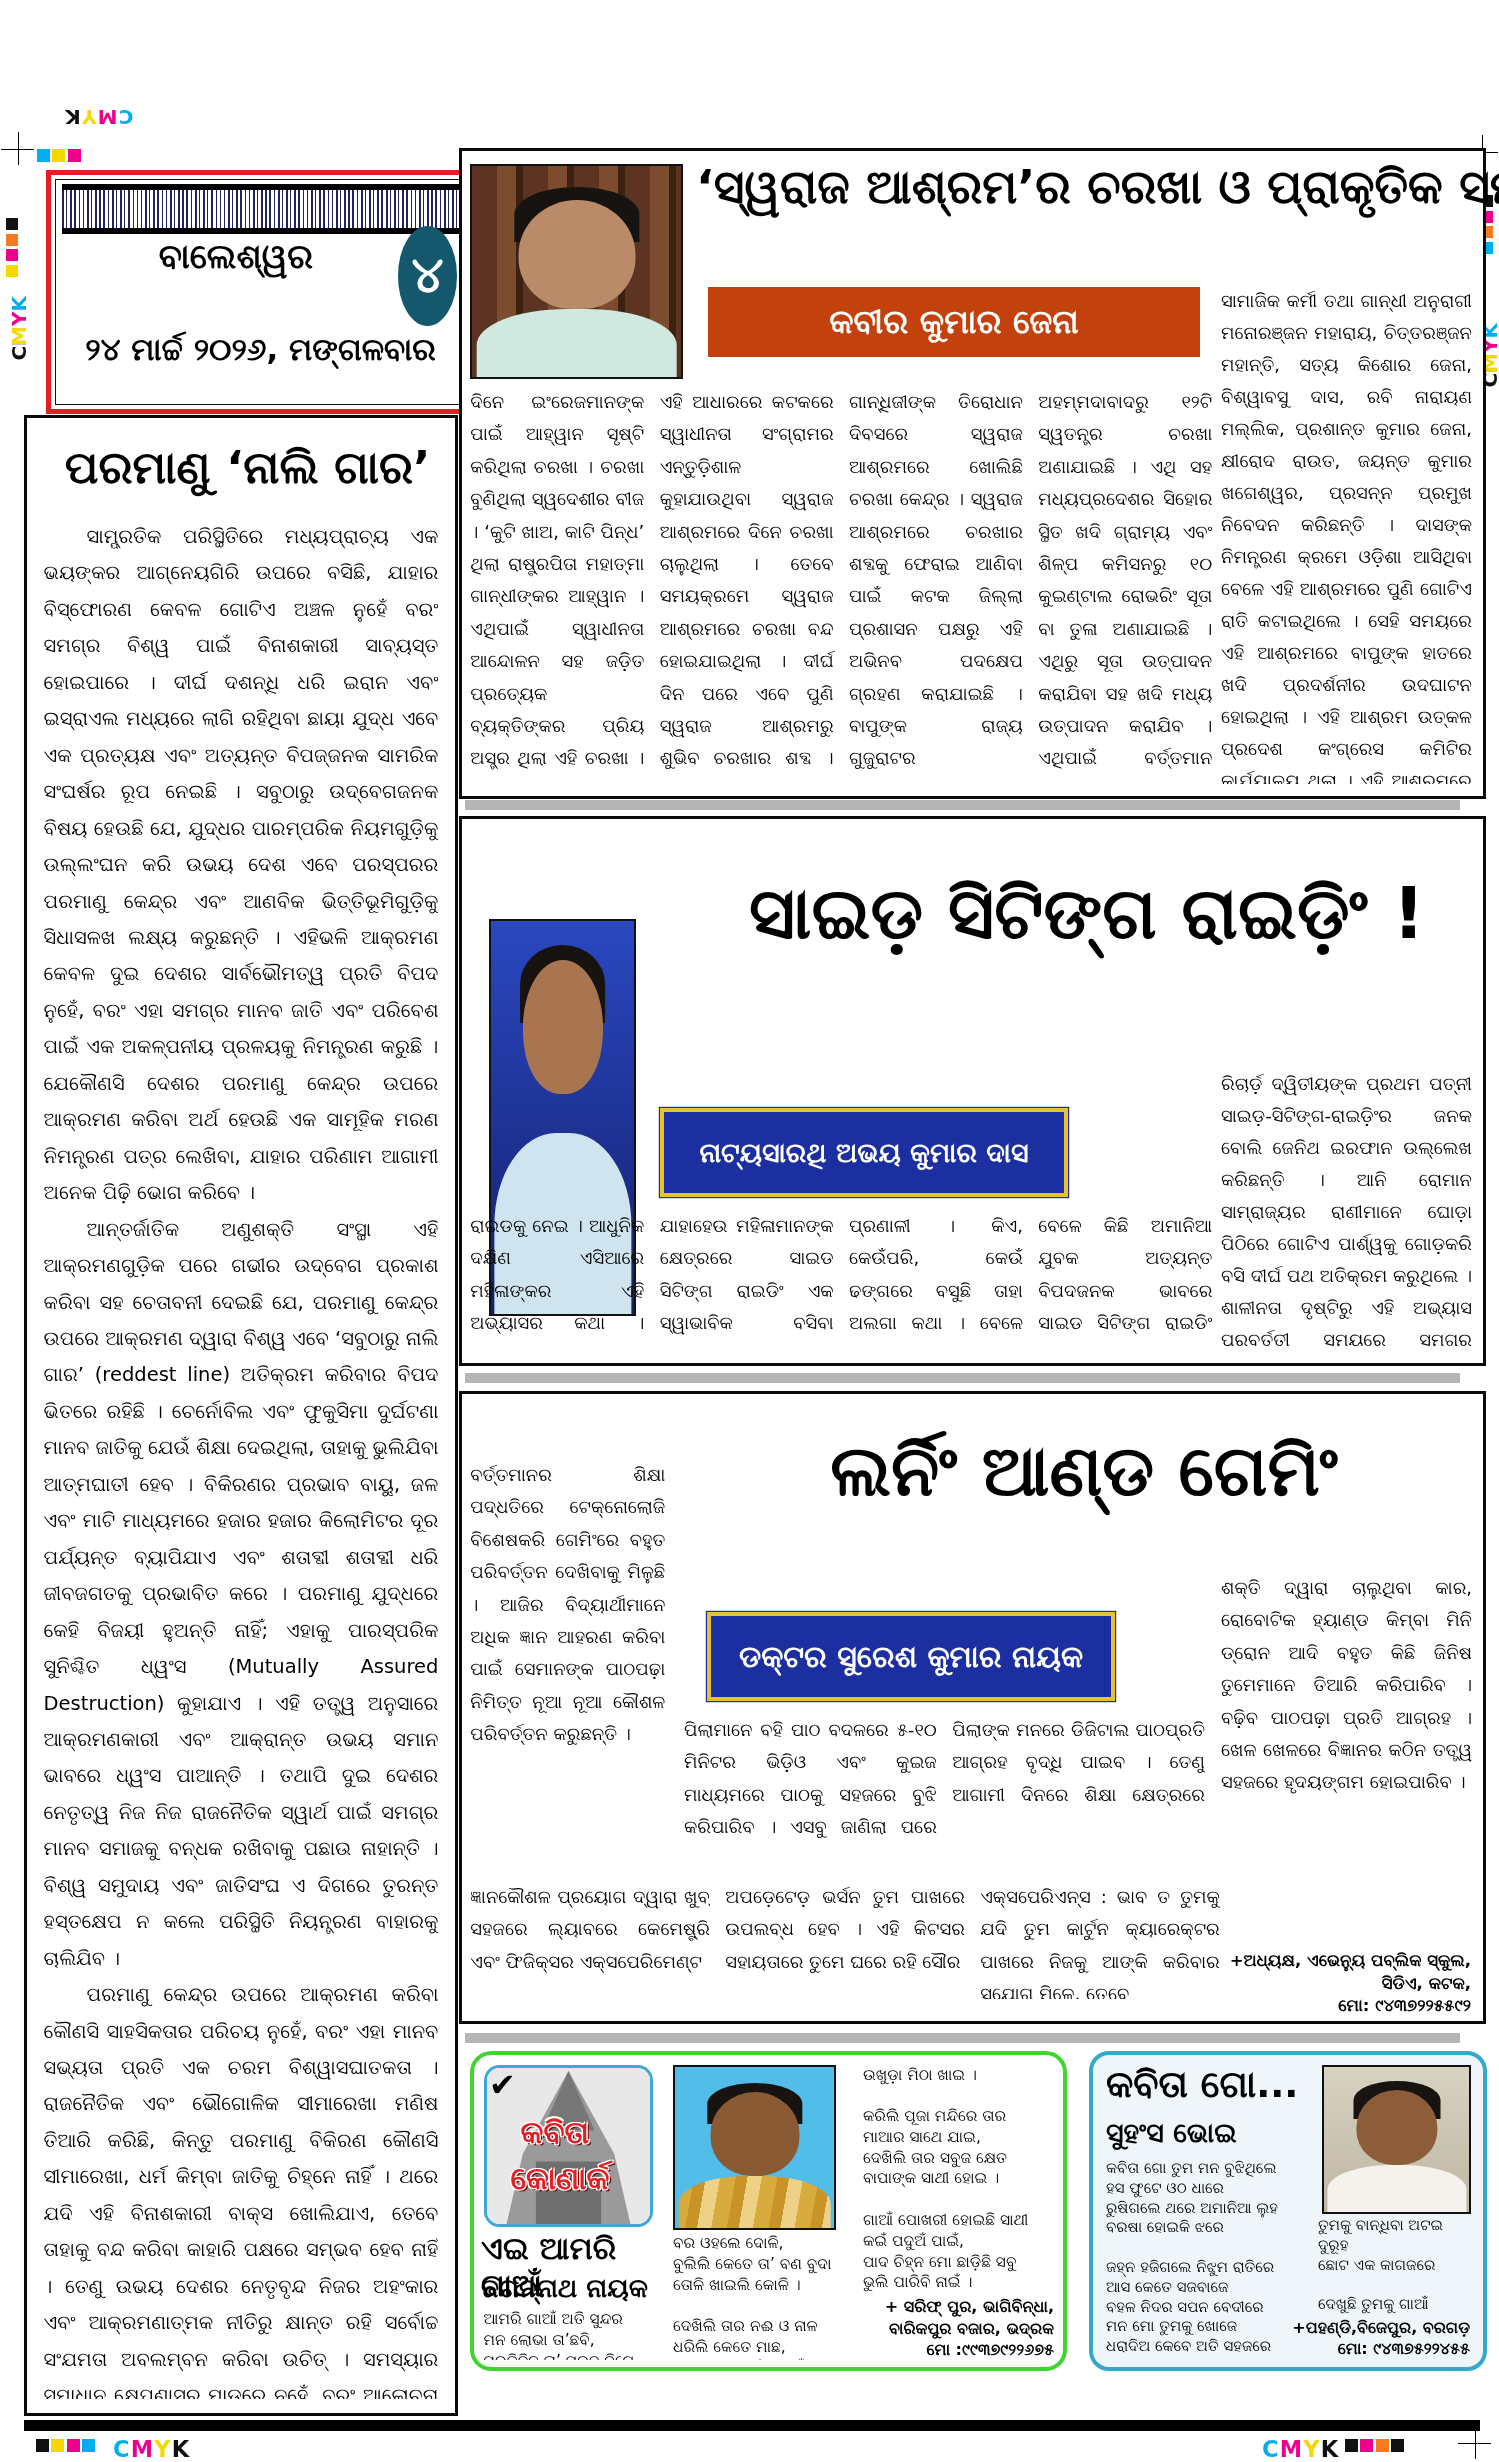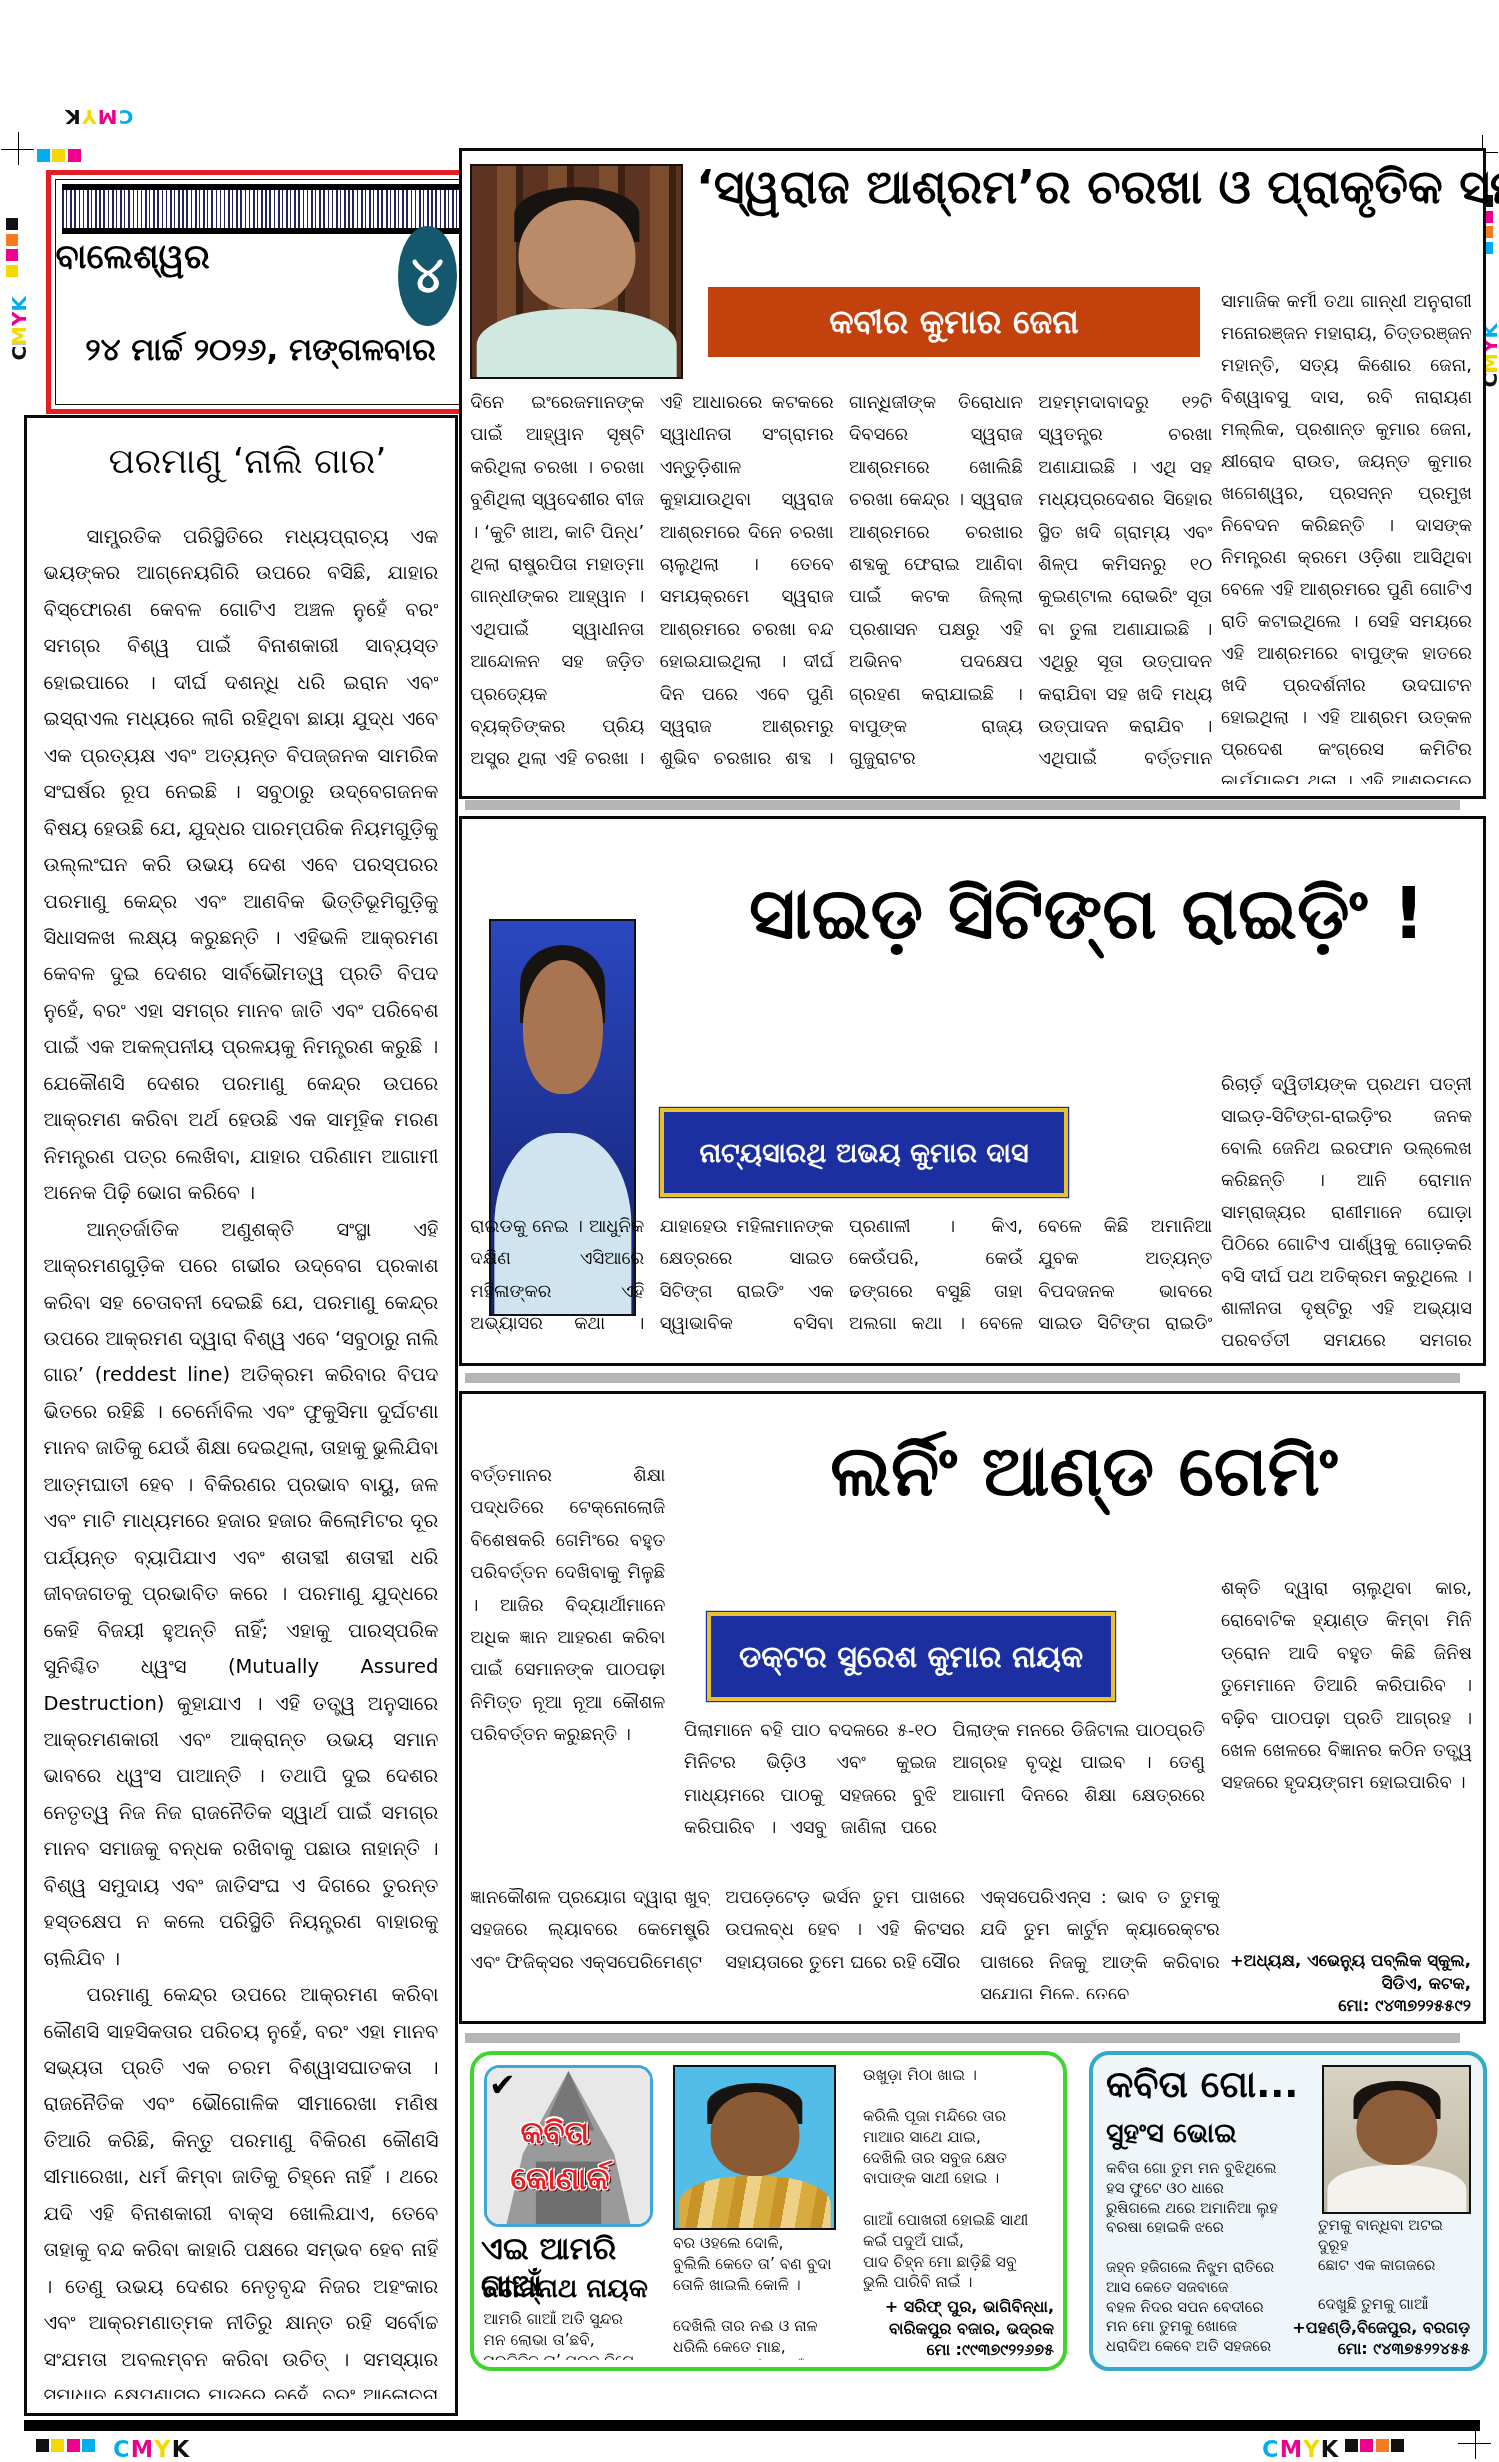--- a/index.html
+++ b/index.html
@@ -18,21 +18,21 @@
   .crosshair{width:33px;height:33px;position:absolute;}
   .crosshair:before,.crosshair:after{content:"";position:absolute;background:#000;}
   .crosshair:before{left:50%;top:0;width:1.8px;height:100%;}
   .crosshair:after{top:50%;left:0;height:1.8px;width:100%;}
   
   .ed-box{left:46px;top:170px;width:419px;height:234px;border:5.3px solid #e31e24;background:#fff;}
   .ed-inner{position:absolute;left:3.6px;top:3.6px;right:3.6px;bottom:3.6px;border:1.8px solid #111;}
   .barcode{position:absolute;left:6px;right:6px;top:4.7px;height:38px;
     border-top:6.5px solid #000;border-bottom:6.5px solid #000;
     background:repeating-linear-gradient(90deg,#23235e 0 1.8px,#fff 1.8px 4.1px,#23235e 4.1px 5.3px,#fff 5.3px 8.3px);}
-  .ed-name{position:absolute;left:0;right:65px;top:56px;font-size:34px;font-weight:bold;}
+  .ed-name{position:absolute;left:16px;right:65px;top:56px;text-align:center;font-size:34px;font-weight:bold;}
   .ed-date{position:absolute;left:0;right:0;top:151px;text-align:center;font-size:31px;font-weight:bold;}
   .pg-ellipse{position:absolute;right:8.3px;top:46px;width:59px;height:100px;border-radius:50%;
     background:#15586e;color:#fff;display:flex;align-items:center;justify-content:center;
     font-size:50px;font-weight:bold;}
   .masthead-bar{left:474px;top:170px;width:979px;height:118px;background:#8b7e76;}
   .masthead-logo{position:absolute;right:1.2px;top:2.4px;width:232px;height:113px;background:#fff;
     display:flex;align-items:center;justify-content:center;}
   .masthead-logo span{font-size:44px;font-weight:900;transform:skewX(-8deg) scaleY(1.15);
     text-shadow:1.8px 1.8px 0 #fff,-1.8px -1.8px 0 #fff,1.8px -1.8px 0 #fff,-1.8px 1.8px 0 #fff,3px 3px 0 #000;}
   
@@ -114,21 +114,21 @@
     </div>
   </div>
 
   <div class="abs masthead-bar">
     <div class="masthead-logo">
       <span>ଧ୍ୱନି ପ୍ରତିଧ୍ୱନି</span>
     </div>
   </div>
 
   <div class="abs art-box" style="left:24px;top:415px;width:428px;height:1995px;">
-    <div class="abs" style="left:0;right:0;top:22.5px;text-align:center;font-size:35px;font-weight:400;padding-left:13px;">ପରମାଣୁ ‘ନାଲି ଗାର’</div>
+    <div class="abs" style="left:0;right:0;top:22.5px;text-align:center;font-size:45px;font-weight:700;padding-left:13px;">ପରମାଣୁ ‘ନାଲି ଗାର’</div>
     <div class="abs jtext" style="left:16.6px;right:16.6px;top:101px;bottom:14.2px;font-size:19.5px;line-height:1.87;">
       <p style="margin:0;text-indent:43px;">ସାମ୍ପ୍ରତିକ ପରିସ୍ଥିତିରେ ମଧ୍ୟପ୍ରାଚ୍ୟ ଏକ ଭୟଙ୍କର ଆଗ୍ନେୟଗିରି ଉପରେ ବସିଛି, ଯାହାର ବିସ୍ଫୋରଣ କେବଳ ଗୋଟିଏ ଅଞ୍ଚଳ ନୁହେଁ ବରଂ ସମଗ୍ର ବିଶ୍ୱ ପାଇଁ ବିନାଶକାରୀ ସାବ୍ୟସ୍ତ ହୋଇପାରେ । ଦୀର୍ଘ ଦଶନ୍ଧି ଧରି ଇରାନ ଏବଂ ଇସ୍ରାଏଲ ମଧ୍ୟରେ ଲାଗି ରହିଥିବା ଛାୟା ଯୁଦ୍ଧ ଏବେ ଏକ ପ୍ରତ୍ୟକ୍ଷ ଏବଂ ଅତ୍ୟନ୍ତ ବିପଜ୍ଜନକ ସାମରିକ ସଂଘର୍ଷର ରୂପ ନେଇଛି । ସବୁଠାରୁ ଉଦ୍‌ବେଗଜନକ ବିଷୟ ହେଉଛି ଯେ, ଯୁଦ୍ଧର ପାରମ୍ପରିକ ନିୟମଗୁଡ଼ିକୁ ଉଲ୍ଲଂଘନ କରି ଉଭୟ ଦେଶ ଏବେ ପରସ୍ପରର ପରମାଣୁ କେନ୍ଦ୍ର ଏବଂ ଆଣବିକ ଭିତ୍ତିଭୂମିଗୁଡ଼ିକୁ ସିଧାସଳଖ ଲକ୍ଷ୍ୟ କରୁଛନ୍ତି । ଏହିଭଳି ଆକ୍ରମଣ କେବଳ ଦୁଇ ଦେଶର ସାର୍ବଭୌମତ୍ୱ ପ୍ରତି ବିପଦ ନୁହେଁ, ବରଂ ଏହା ସମଗ୍ର ମାନବ ଜାତି ଏବଂ ପରିବେଶ ପାଇଁ ଏକ ଅକଳ୍ପନୀୟ ପ୍ରଳୟକୁ ନିମନ୍ତ୍ରଣ କରୁଛି । ଯେକୌଣସି ଦେଶର ପରମାଣୁ କେନ୍ଦ୍ର ଉପରେ ଆକ୍ରମଣ କରିବା ଅର୍ଥ ହେଉଛି ଏକ ସାମୂହିକ ମରଣ ନିମନ୍ତ୍ରଣ ପତ୍ର ଲେଖିବା, ଯାହାର ପରିଣାମ ଆଗାମୀ ଅନେକ ପିଢ଼ି ଭୋଗ କରିବେ ।</p>
       <p style="margin:0;text-indent:43px;">ଆନ୍ତର୍ଜାତିକ ଅଣୁଶକ୍ତି ସଂସ୍ଥା ଏହି ଆକ୍ରମଣଗୁଡ଼ିକ ପରେ ଗଭୀର ଉଦ୍‌ବେଗ ପ୍ରକାଶ କରିବା ସହ ଚେତାବନୀ ଦେଇଛି ଯେ, ପରମାଣୁ କେନ୍ଦ୍ର ଉପରେ ଆକ୍ରମଣ ଦ୍ୱାରା ବିଶ୍ୱ ଏବେ ‘ସବୁଠାରୁ ନାଲି ଗାର’ (reddest line) ଅତିକ୍ରମ କରିବାର ବିପଦ ଭିତରେ ରହିଛି । ଚେର୍ନୋବିଲ ଏବଂ ଫୁକୁସିମା ଦୁର୍ଘଟଣା ମାନବ ଜାତିକୁ ଯେଉଁ ଶିକ୍ଷା ଦେଇଥିଲା, ତାହାକୁ ଭୁଲିଯିବା ଆତ୍ମଘାତୀ ହେବ । ବିକିରଣର ପ୍ରଭାବ ବାୟୁ, ଜଳ ଏବଂ ମାଟି ମାଧ୍ୟମରେ ହଜାର ହଜାର କିଲୋମିଟର ଦୂର ପର୍ଯ୍ୟନ୍ତ ବ୍ୟାପିଯାଏ ଏବଂ ଶତାବ୍ଦୀ ଶତାବ୍ଦୀ ଧରି ଜୀବଜଗତକୁ ପ୍ରଭାବିତ କରେ । ପରମାଣୁ ଯୁଦ୍ଧରେ କେହି ବିଜୟୀ ହୁଅନ୍ତି ନାହିଁ; ଏହାକୁ ପାରସ୍ପରିକ ସୁନିଶ୍ଚିତ ଧ୍ୱଂସ (Mutually Assured Destruction) କୁହାଯାଏ । ଏହି ତତ୍ତ୍ୱ ଅନୁସାରେ ଆକ୍ରମଣକାରୀ ଏବଂ ଆକ୍ରାନ୍ତ ଉଭୟ ସମାନ ଭାବରେ ଧ୍ୱଂସ ପାଆନ୍ତି । ତଥାପି ଦୁଇ ଦେଶର ନେତୃତ୍ୱ ନିଜ ନିଜ ରାଜନୈତିକ ସ୍ୱାର୍ଥ ପାଇଁ ସମଗ୍ର ମାନବ ସମାଜକୁ ବନ୍ଧକ ରଖିବାକୁ ପଛାଉ ନାହାନ୍ତି । ବିଶ୍ୱ ସମୁଦାୟ ଏବଂ ଜାତିସଂଘ ଏ ଦିଗରେ ତୁରନ୍ତ ହସ୍ତକ୍ଷେପ ନ କଲେ ପରିସ୍ଥିତି ନିୟନ୍ତ୍ରଣ ବାହାରକୁ ଚାଲିଯିବ ।</p>
       <p style="margin:0;text-indent:43px;">ପରମାଣୁ କେନ୍ଦ୍ର ଉପରେ ଆକ୍ରମଣ କରିବା କୌଣସି ସାହସିକତାର ପରିଚୟ ନୁହେଁ, ବରଂ ଏହା ମାନବ ସଭ୍ୟତା ପ୍ରତି ଏକ ଚରମ ବିଶ୍ୱାସଘାତକତା । ରାଜନୈତିକ ଏବଂ ଭୌଗୋଳିକ ସୀମାରେଖା ମଣିଷ ତିଆରି କରିଛି, କିନ୍ତୁ ପରମାଣୁ ବିକିରଣ କୌଣସି ସୀମାରେଖା, ଧର୍ମ କିମ୍ବା ଜାତିକୁ ଚିହ୍ନେ ନାହିଁ । ଥରେ ଯଦି ଏହି ବିନାଶକାରୀ ବାକ୍ସ ଖୋଲିଯାଏ, ତେବେ ତାହାକୁ ବନ୍ଦ କରିବା କାହାରି ପକ୍ଷରେ ସମ୍ଭବ ହେବ ନାହିଁ । ତେଣୁ ଉଭୟ ଦେଶର ନେତୃବୃନ୍ଦ ନିଜର ଅହଂକାର ଏବଂ ଆକ୍ରମଣାତ୍ମକ ନୀତିରୁ କ୍ଷାନ୍ତ ରହି ସର୍ବୋଚ୍ଚ ସଂଯମତା ଅବଲମ୍ବନ କରିବା ଉଚିତ୍ । ସମସ୍ୟାର ସମାଧାନ କ୍ଷେପଣାସ୍ତ୍ର ମାଡ଼ରେ ନୁହେଁ, ବରଂ ଆଲୋଚନା ଟେବୁଲରେ କୂଟନୈତିକ ମାର୍ଗରେ ହିଁ ବାହାରିପାରିବ । ସମଗ୍ର ବିଶ୍ୱର ନିରାପତ୍ତା ଏବଂ ଆଗାମୀ ପିଢ଼ିର ଭବିଷ୍ୟତ ପାଇଁ ପରମାଣୁ କେନ୍ଦ୍ରଗୁଡ଼ିକୁ ଯୁଦ୍ଧର ନିଆଁରୁ ଦୂରେଇ ରଖିବା ଆଜିର ସବୁଠାରୁ ବଡ଼ ଆବଶ୍ୟକତା ।</p>
     </div>
   </div>
 
   <div class="abs art-box" style="left:459px;top:148px;width:1021px;height:645px;">
     <div class="photo ph1 abs" style="left:8.3px;top:13px;width:209px;height:211px;">
       <div class="hair"></div>

